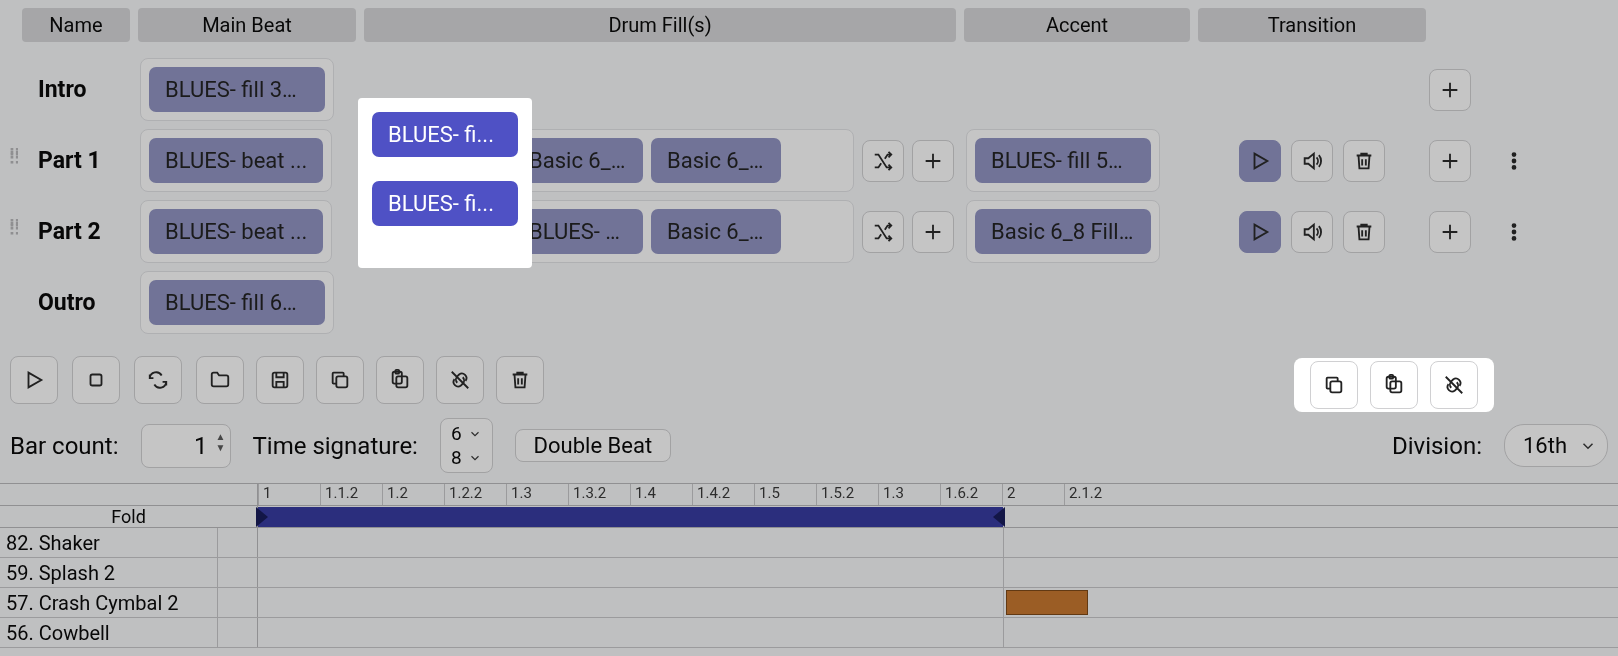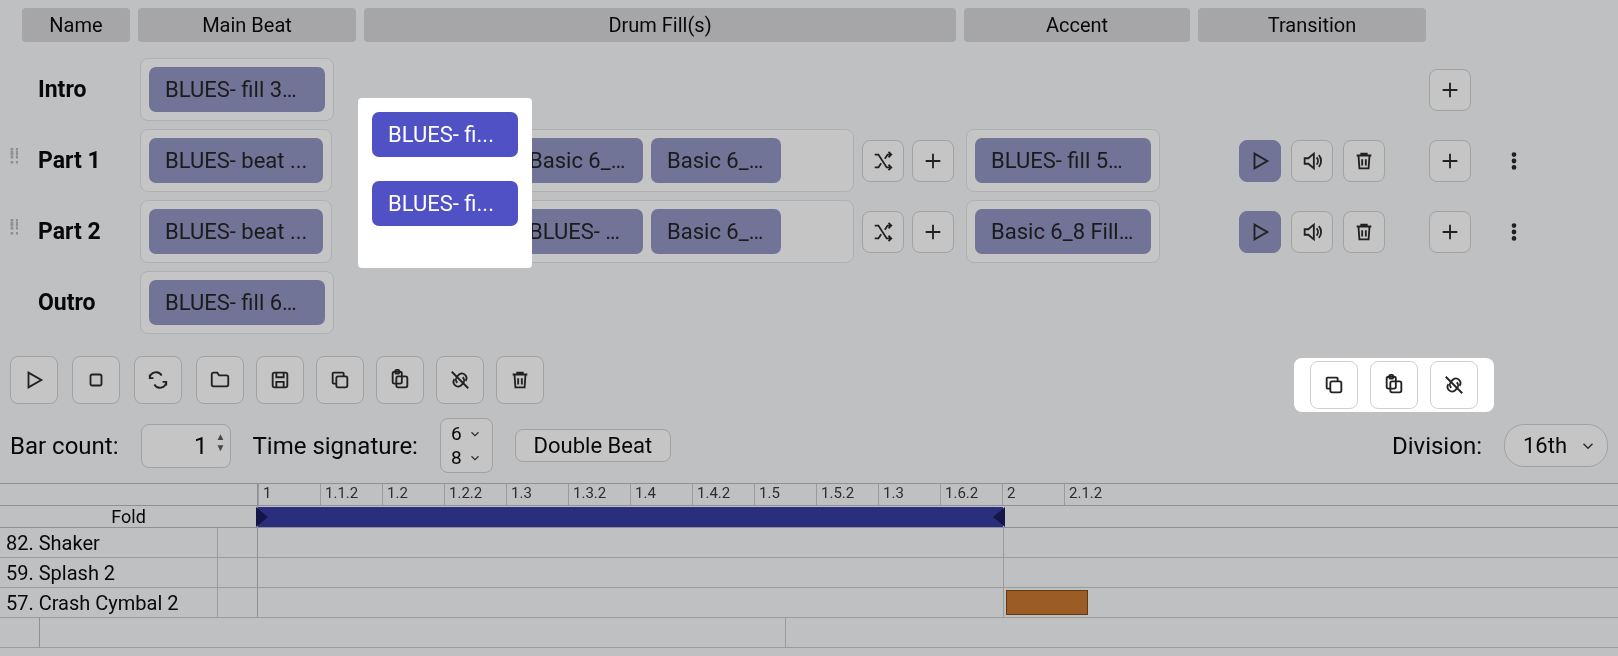--- a/index.html
+++ b/index.html
@@ -684,20 +684,21 @@
       </div>
       <div class="track-row">
         <div class="name">57. Crash Cymbal 2</div>
         <div class="mini"></div>
         <div class="lane">
           <div class="grid-line" style="left: 745px;"></div>
           <div class="note" style="left: 748px; width: 82px;"></div>
         </div>
       </div>
       <div class="track-row">
+        <div class="name">56. Cowbell</div>
         <div class="mini"></div>
         <div class="lane">
           <div class="grid-line" style="left: 745px;"></div>
         </div>
       </div>
     </div>
 </div>
 
 <div class="dim-overlay"></div>
 <div class="highlight-region" style="left:358px; top:98px; width:174px; height:170px;">

